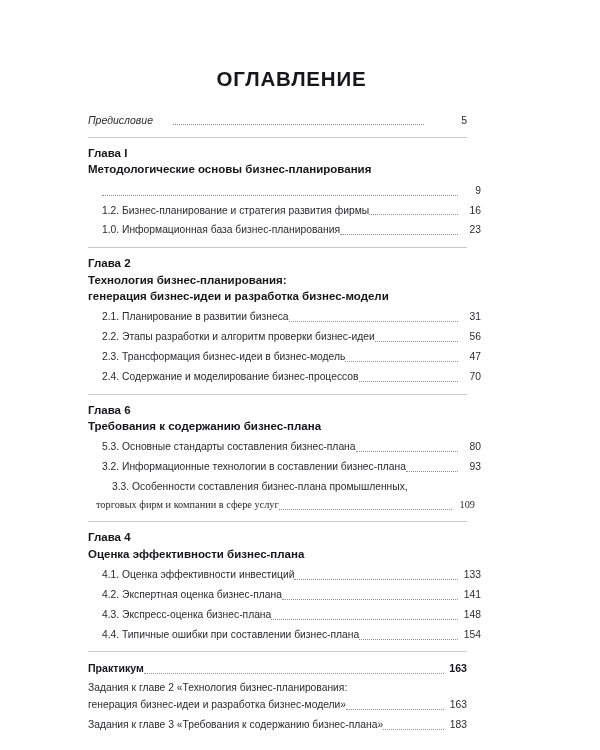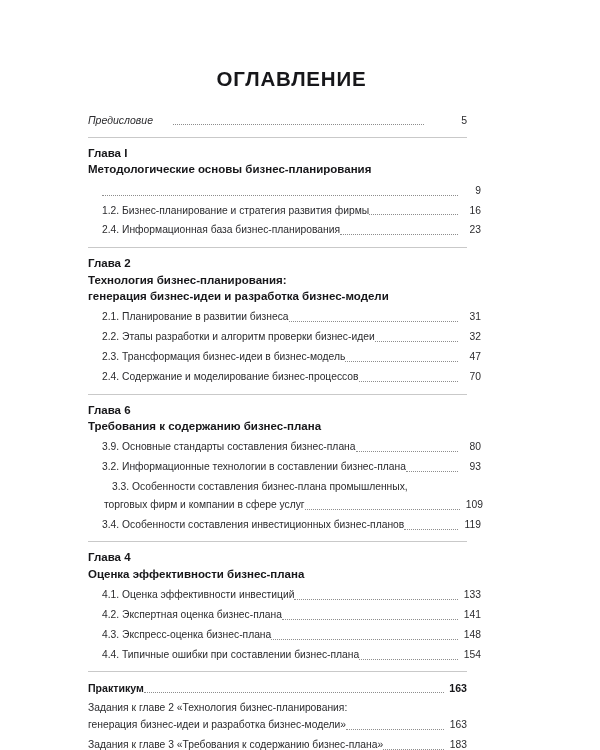--- a/index.html
+++ b/index.html
@@ -106,21 +106,22 @@
     margin-left: 14px;
   }
   .sub-first-line {
     font-size: 10.3px;
     color: #2b2b2e;
     margin-left: 24px;
     padding-top: 2.5px;
     line-height: 1.45;
   }
   .sub-cont {
-    margin-left: 16px;
+    margin-left: 8px;
+    font-family: Liberation Serif, serif;
   }
   
   .practicum-head {
     font-size: 10.6px;
     font-weight: bold;
     color: #17171a;
     padding: 2px 0 2px 0;
   }
   .task {
     font-size: 10.3px;
@@ -158,21 +159,21 @@
         <div class="row sub">
           <span class="leader"></span>
           <span class="pg">9</span>
         </div>
         <div class="row sub">
           <span class="lbl">1.2. Бизнес-планирование и стратегия развития фирмы</span>
           <span class="leader"></span>
           <span class="pg">16</span>
         </div>
         <div class="row sub">
-          <span class="lbl">2.4. Информационная база бизнес-планирования</span>
+          <span class="lbl">1.0. Информационная база бизнес-планирования</span>
           <span class="leader"></span>
           <span class="pg">23</span>
         </div>
       </div>
     </div>
 
     <hr class="rule">
 
     <div class="chapter">
       <div class="chap-num">Глава 2</div>
@@ -180,21 +181,21 @@
       <div class="chap-title-line">генерация бизнес-идеи и разработка бизнес-модели</div>
       <div class="subs">
         <div class="row sub">
           <span class="lbl">2.1. Планирование в развитии бизнеса</span>
           <span class="leader"></span>
           <span class="pg">31</span>
         </div>
         <div class="row sub">
           <span class="lbl">2.2. Этапы разработки и алгоритм проверки бизнес-идеи </span>
           <span class="leader"></span>
-          <span class="pg">32</span>
+          <span class="pg">56</span>
         </div>
         <div class="row sub">
           <span class="lbl">2.3. Трансформация бизнес-идеи в бизнес-модель </span>
           <span class="leader"></span>
           <span class="pg">47</span>
         </div>
         <div class="row sub">
           <span class="lbl">2.4. Содержание и моделирование бизнес-процессов</span>
           <span class="leader"></span>
           <span class="pg">70</span>
@@ -202,40 +203,35 @@
       </div>
     </div>
 
     <hr class="rule">
 
     <div class="chapter">
       <div class="chap-num">Глава 6</div>
       <div class="chap-title-line">Требования к содержанию бизнес-плана</div>
       <div class="subs">
         <div class="row sub">
-          <span class="lbl">3.9. Основные стандарты составления бизнес-плана</span>
+          <span class="lbl">5.3. Основные стандарты составления бизнес-плана</span>
           <span class="leader"></span>
           <span class="pg">80</span>
         </div>
         <div class="row sub">
           <span class="lbl">3.2. Информационные технологии в составлении бизнес-плана </span>
           <span class="leader"></span>
           <span class="pg">93</span>
         </div>
 
         <div class="sub-first-line">3.3. Особенности составления бизнес-плана промышленных,</div>
         <div class="row sub sub-cont">
           <span class="lbl">торговых фирм и компании в сфере услуг</span>
           <span class="leader"></span>
           <span class="pg">109</span>
-        </div>
-        <div class="row sub">
-          <span class="lbl">3.4. Особенности составления инвестиционных бизнес-планов </span>
-          <span class="leader"></span>
-          <span class="pg">119</span>
         </div>
       </div>
     </div>
 
     <hr class="rule">
 
     <div class="chapter">
       <div class="chap-num">Глава 4</div>
       <div class="chap-title-line">Оценка эффективности бизнес-плана</div>
       <div class="subs">

